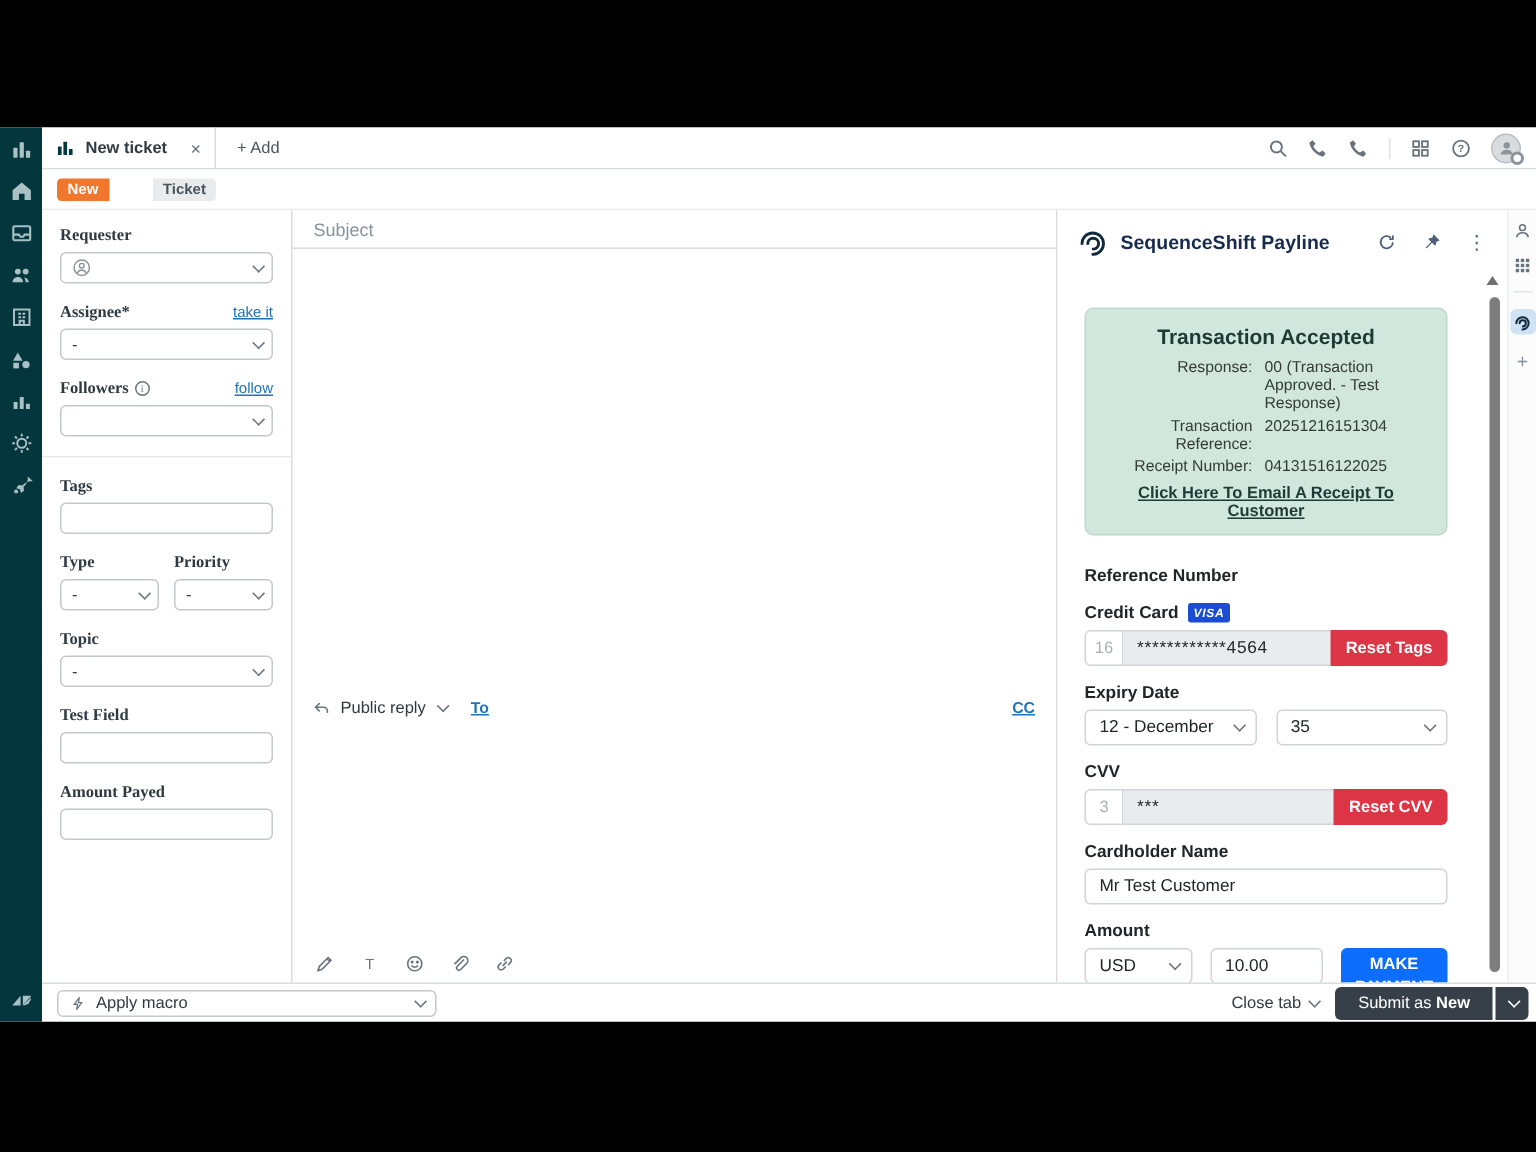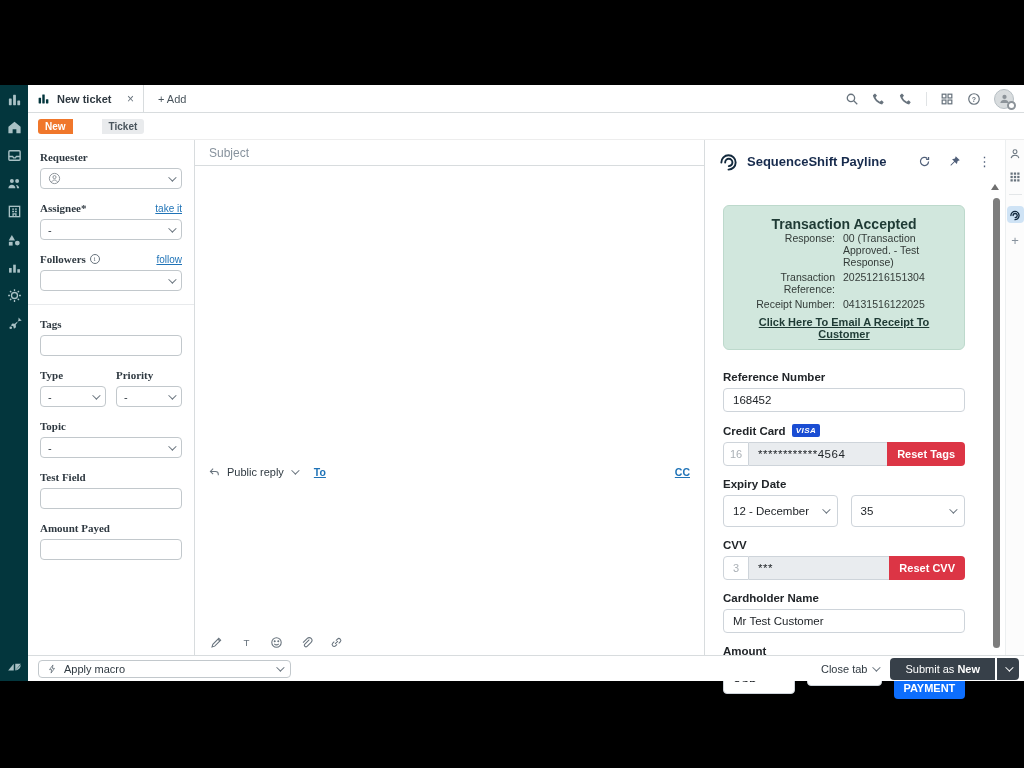--- a/index.html
+++ b/index.html
@@ -86,42 +86,42 @@
   .pl-title { font-size:13px; font-weight:bold; color:#172b4d; flex:1; }
   .pl-hicon { color:#505f79; display:flex; margin-left:9px; cursor:pointer; }
   .pl-hicon svg { width:13px; height:13px; }
   .kebab { font-size:13px; color:#505f79; line-height:1; }
   .pl-body { position:absolute; top:38px; left:0; right:0; bottom:0; padding:27px 40px 0 18px; }
   .scroll-up { position:absolute; right:6px; top:44px; width:0; height:0; border-left:4px solid transparent;
                border-right:4px solid transparent; border-bottom:6px solid #6f6f6f; }
   .scroll-thumb { position:absolute; right:5px; top:58px; width:7px; height:450px; background:#7d7d7d; border-radius:4px; }
 
   .tx { background:#d1e7dd; border:1px solid #bdd9cc; border-radius:6px; padding:10px 8px 9px; margin-bottom:21px; }
-  .tx-title { text-align:center; font-size:14px; font-weight:bold; color:#1e3a34; }
+  .tx-title { text-align:center; font-size:14px; font-weight:bold; color:#1e3a34; margin-bottom:7px; }
   .tx-grid { display:grid; grid-template-columns:103px 1fr; column-gap:8px; row-gap:3px;
              font-size:10.5px; color:#333b38; }
   .tx-grid .lbl { text-align:right; }
   .tx-link { display:block; text-align:center; font-size:11px; font-weight:bold; color:#1e3a34;
              text-decoration:underline; margin-top:6px; cursor:pointer; }
 
   .pl-label { font-size:11.5px; font-weight:bold; color:#212529; margin-bottom:5px; display:flex; align-items:center; gap:6px; }
   .pl-group { margin-bottom:12px; }
   .pl-input { width:100%; height:24px; border:1px solid #ced4da; border-radius:4px; padding:0 9px;
               font-size:11.5px; color:#212529; outline:none; background:#fff; }
   .visa-badge { background:#1a4dd3; color:#fff; font-size:8px; font-weight:bold; font-style:italic;
                 padding:2px 4px; border-radius:2px; letter-spacing:.5px; }
   .igroup { display:flex; height:24px; }
   .mini-box { width:26px; border:1px solid #ced4da; border-radius:4px 0 0 4px; background:#fff; color:#aab0b6;
               font-size:11px; display:flex; align-items:center; justify-content:center; }
   .masked { flex:1; background:#e9ecef; border-top:1px solid #ced4da; border-bottom:1px solid #ced4da;
             display:flex; align-items:center; padding:0 9px; font-size:11.5px; color:#212529; letter-spacing:.5px; }
   .reset-btn { background:#dc3545; color:#fff; border:none; border-radius:0 4px 4px 0; font-size:11px;
                font-weight:bold; padding:0 10px; cursor:pointer; font-family:inherit; }
   .pl-row { display:flex; gap:13px; }
-  .pl-select { height:32px; border:1px solid #ced4da; border-radius:4px; display:flex; align-items:center;
+  .pl-select { height:24px; border:1px solid #ced4da; border-radius:4px; display:flex; align-items:center;
                padding:0 9px; font-size:11.5px; color:#212529; background:#fff; cursor:pointer; }
   .pl-select .grow { flex:1; }
   .amount-row { display:flex; align-items:flex-start; gap:12px; }
   .pay-btn { width:73px; height:37px; margin-left:auto; background:#0d6efd; border:none; border-radius:4px;
              color:#fff; font-size:11px; font-weight:bold; line-height:1.35; cursor:pointer; font-family:inherit; }
 
   
   .right-rail { position:absolute; right:0; top:0; width:19px; bottom:0; background:#fcfcfc;
                 border-left:1px solid #eceff0; display:flex; flex-direction:column; align-items:center;
                 padding-top:8px; gap:11px; }
@@ -460,21 +460,20 @@
             <span class="lbl">Transaction Reference:</span>
             <span>20251216151304</span>
             <span class="lbl">Receipt Number:</span>
             <span>04131516122025</span>
           </div>
           <span class="tx-link">Click Here To Email A Receipt To Customer</span>
         </div>
 
         <div class="pl-group">
           <div class="pl-label">Reference Number</div>
-          <input class="pl-input" value="168452" style="">
         </div>
 
         <div class="pl-group">
           <div class="pl-label">
             <span>Credit Card</span>
             <span class="visa-badge">VISA</span>
           </div>
           <div class="igroup">
             <span class="mini-box">16</span>
             <span class="masked">************4564</span>

